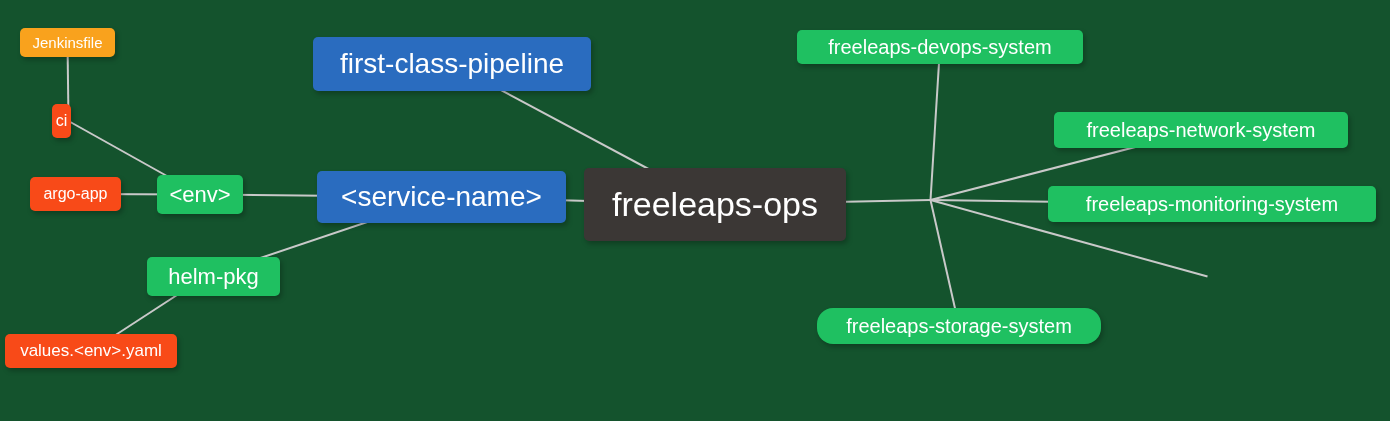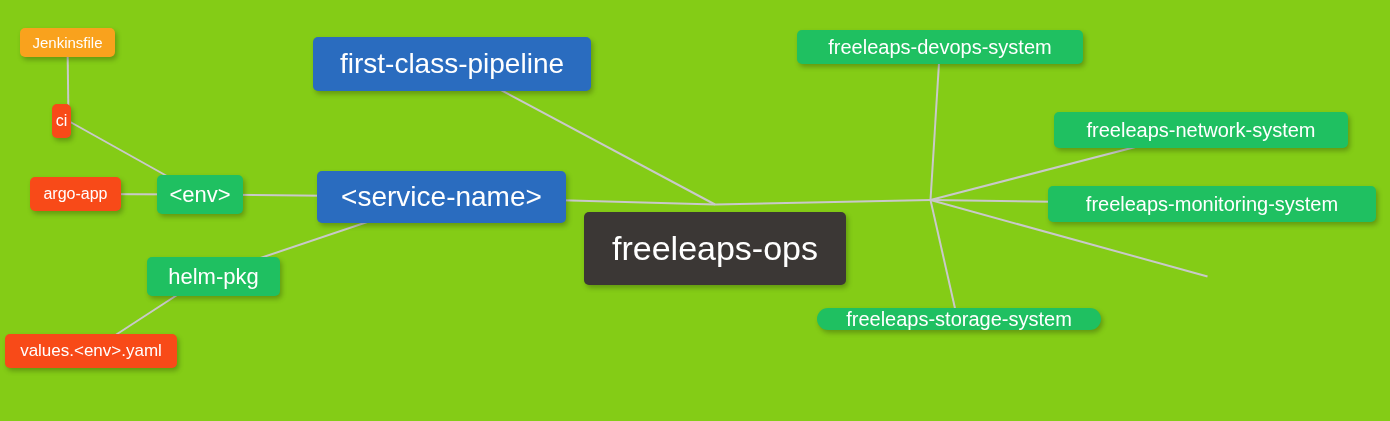--- a/index.html
+++ b/index.html
@@ -6,21 +6,21 @@
   html, body {
     margin: 0;
     padding: 0;
     background: #ffffff;
     font-family: "Liberation Sans", sans-serif;
   }
   .canvas {
     position: relative;
     width: 1390px;
     height: 421px;
-    background: #84cc16;
+    background: #14532d;
     overflow: hidden;
   }
   .edge-layer {
     position: absolute;
     left: 0;
     top: 0;
     z-index: 0;
   }
   .nodes-layer {
     position: absolute;
@@ -68,19 +68,19 @@
     </svg>
   <div class="nodes-layer">
       <div class="node" style="left: 20px; top: 28px; width: 95px; height: 29px; background: rgb(249, 162, 29); color: rgb(255, 255, 255); font-size: 15px;">Jenkinsfile</div>
       <div class="node" style="left: 52px; top: 104px; width: 19px; height: 34px; background: rgb(248, 74, 24); color: rgb(255, 255, 255); font-size: 16px;">ci</div>
       <div class="node" style="left: 30px; top: 177px; width: 91px; height: 34px; background: rgb(248, 74, 24); color: rgb(255, 255, 255); font-size: 16px;">argo-app</div>
       <div class="node" style="left: 157px; top: 175px; width: 86px; height: 39px; background: rgb(31, 192, 97); color: rgb(255, 255, 255); font-size: 22px;">&lt;env&gt;</div>
       <div class="node" style="left: 147px; top: 257px; width: 133px; height: 39px; background: rgb(31, 192, 97); color: rgb(255, 255, 255); font-size: 22px;">helm-pkg</div>
       <div class="node" style="left: 5px; top: 334px; width: 172px; height: 34px; background: rgb(248, 74, 24); color: rgb(255, 255, 255); font-size: 17px;">values.&lt;env&gt;.yaml</div>
       <div class="node" style="left: 313px; top: 37px; width: 278px; height: 54px; background: rgb(42, 108, 191); color: rgb(255, 255, 255); font-size: 28px;">first-class-pipeline</div>
       <div class="node" style="left: 317px; top: 171px; width: 249px; height: 52px; background: rgb(42, 108, 191); color: rgb(255, 255, 255); font-size: 28px;">&lt;service-name&gt;</div>
-      <div class="node" style="left: 584px; top: 168px; width: 262px; height: 73px; background: rgb(59, 55, 53); color: rgb(255, 255, 255); font-size: 34px; margin-top: 44px;">freeleaps-ops</div>
+      <div class="node" style="left: 584px; top: 168px; width: 262px; height: 73px; background: rgb(59, 55, 53); color: rgb(255, 255, 255); font-size: 34px;">freeleaps-ops</div>
       <div class="node" style="left: 797px; top: 30px; width: 286px; height: 34px; background: rgb(31, 192, 97); color: rgb(255, 255, 255); font-size: 20px;">freeleaps-devops-system</div>
       <div class="node" style="left: 1054px; top: 112px; width: 294px; height: 36px; background: rgb(31, 192, 97); color: rgb(255, 255, 255); font-size: 20px;">freeleaps-network-system</div>
       <div class="node" style="left: 1048px; top: 186px; width: 328px; height: 36px; background: rgb(31, 192, 97); color: rgb(255, 255, 255); font-size: 20px;">freeleaps-monitoring-system</div>
-      <div class="node" style="left: 817px; top: 308px; width: 284px; height: 22px; background: rgb(31, 192, 97); color: rgb(255, 255, 255); font-size: 20px; border-radius: 16px;">freeleaps-storage-system</div>
+      <div class="node" style="left: 817px; top: 308px; width: 284px; height: 36px; background: rgb(31, 192, 97); color: rgb(255, 255, 255); font-size: 20px; border-radius: 16px;">freeleaps-storage-system</div>
     </div>
 </div>
 
 </body></html>

